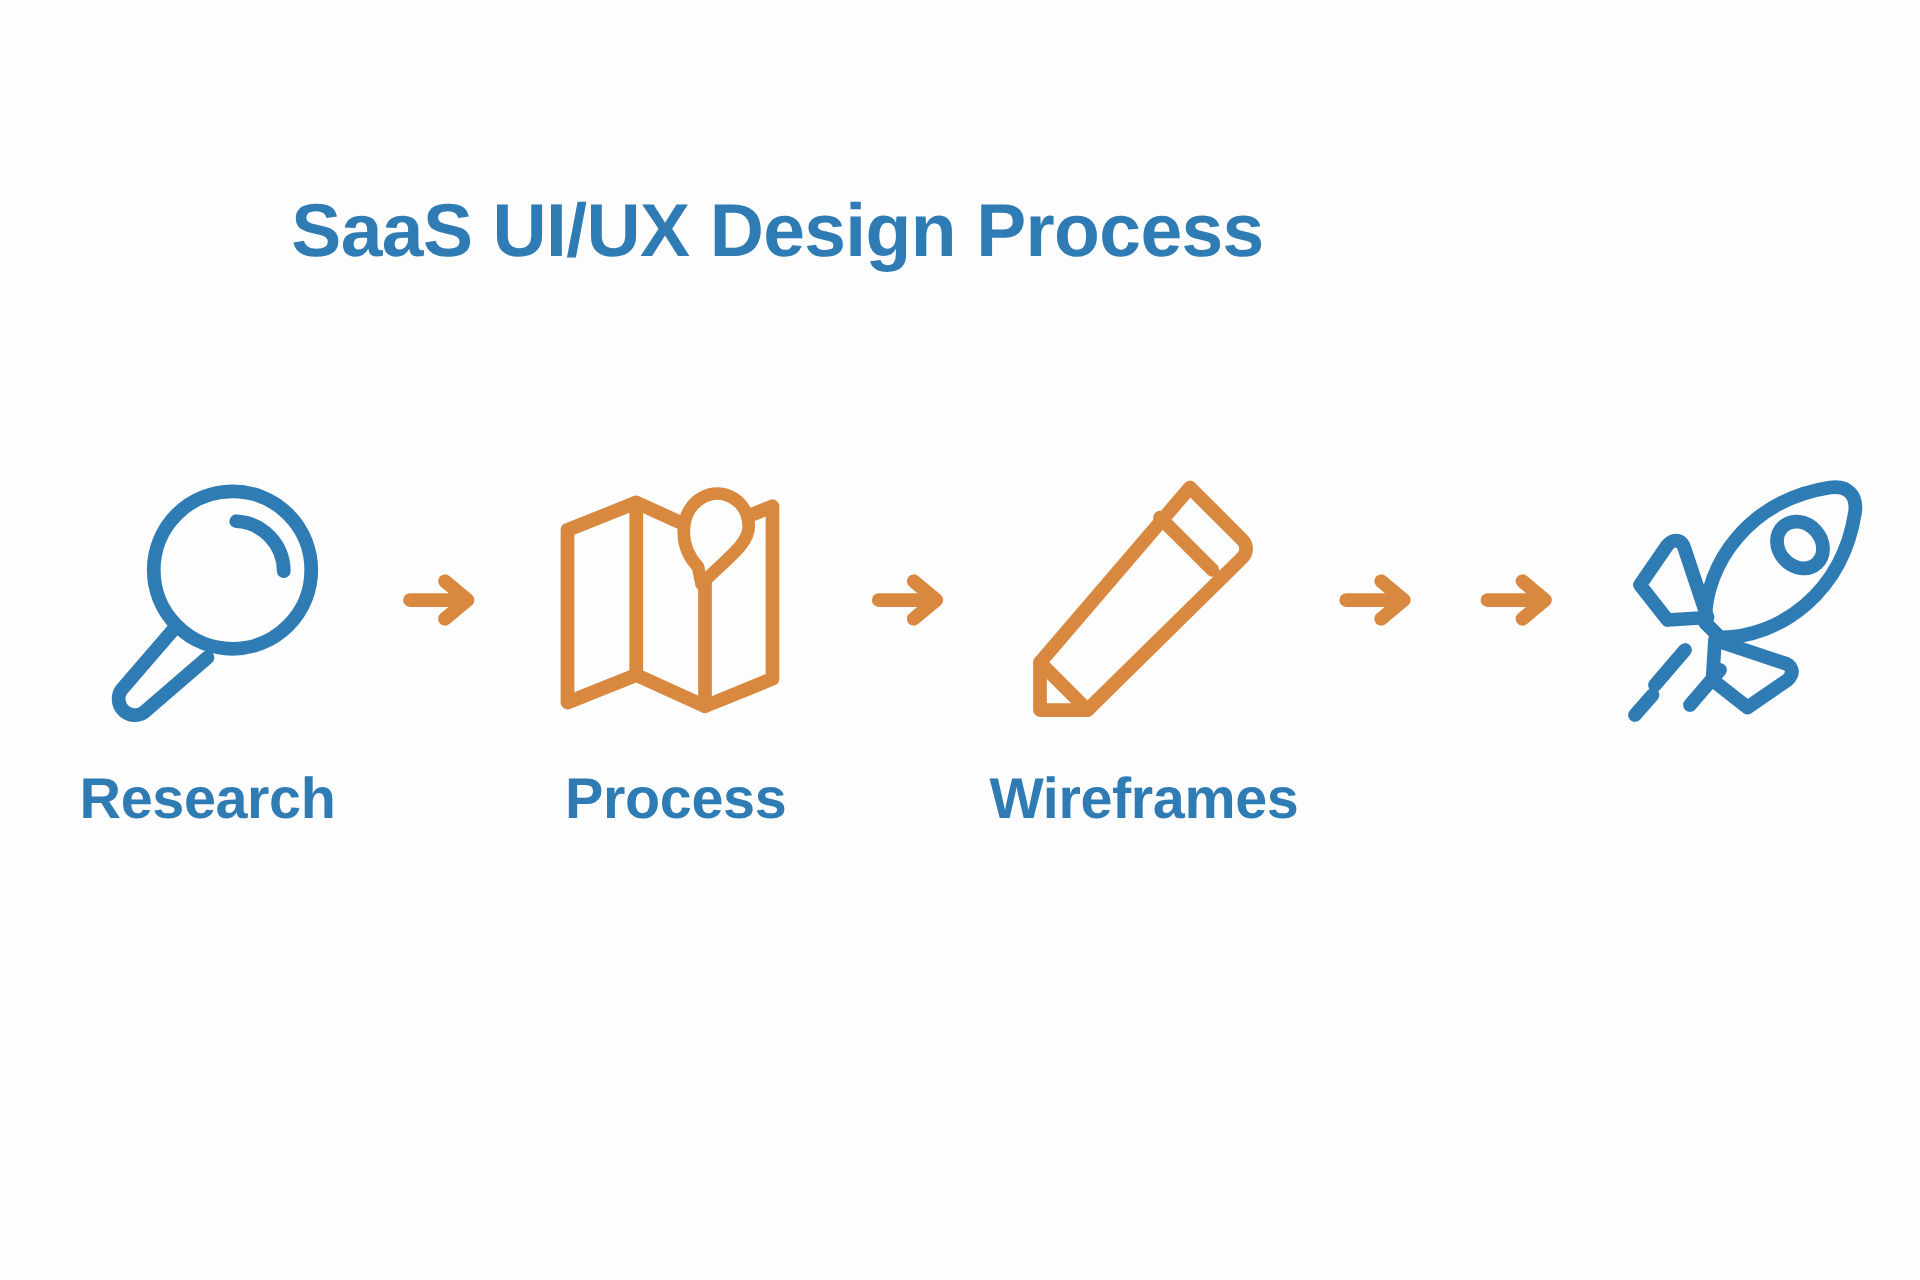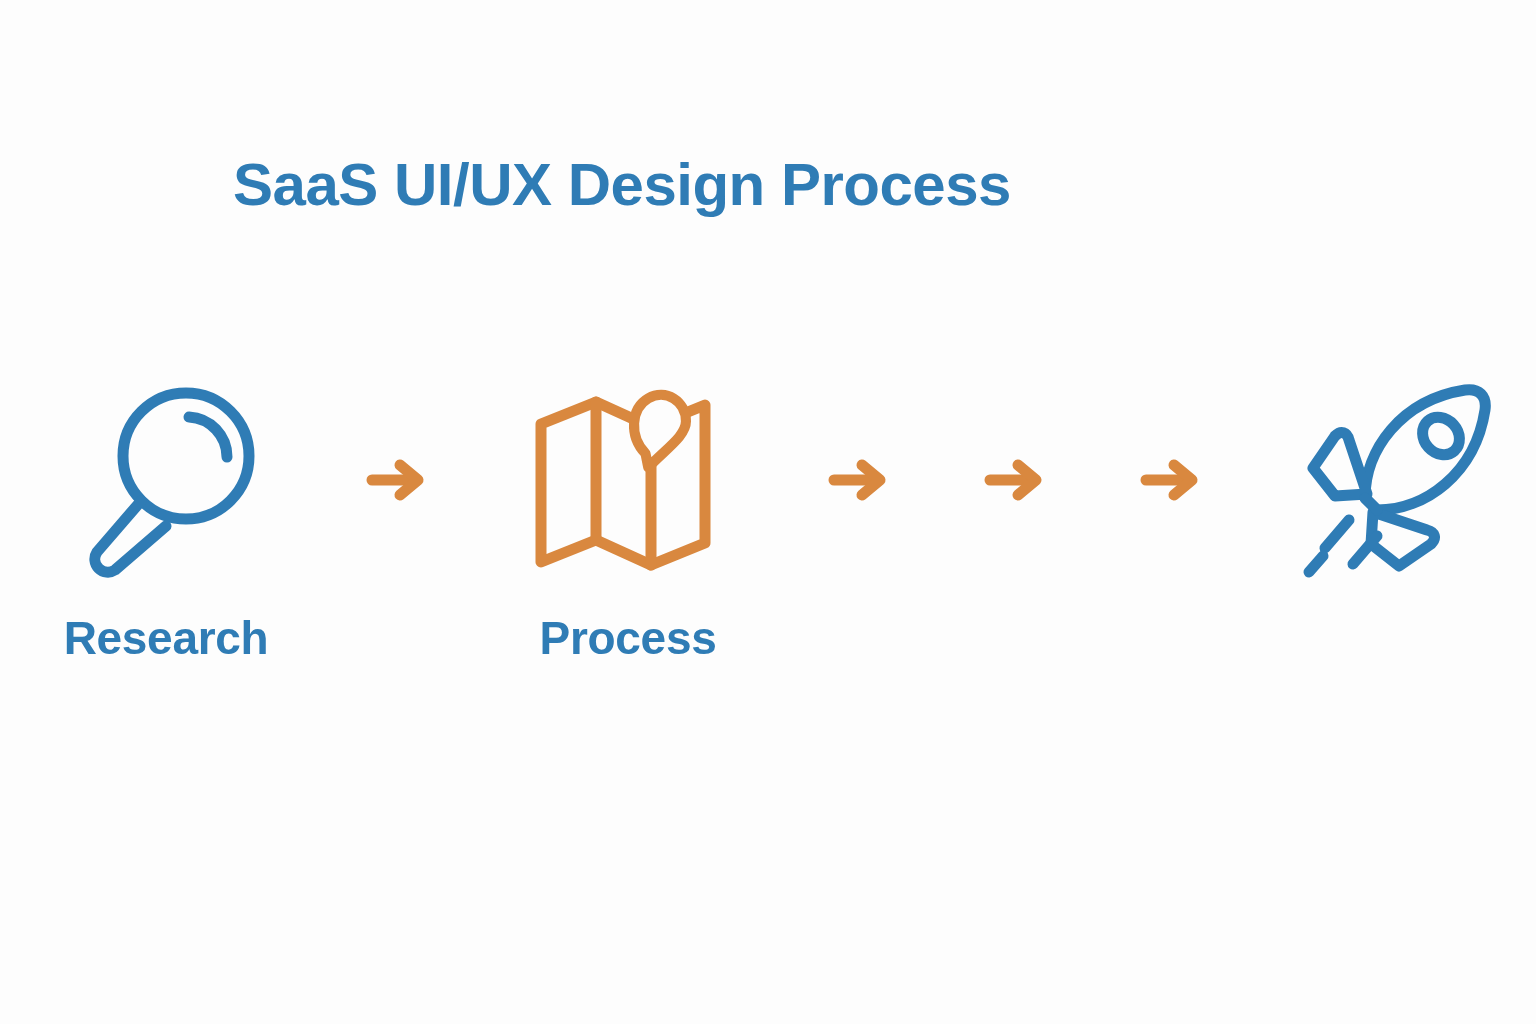--- a/index.html
+++ b/index.html
@@ -147,20 +147,33 @@
       <div class="step-label">Process</div>
     </div>
 
     <div class="arrow">
       <svg width="62" height="50" viewBox="0 0 62 50" fill="none" stroke="#d9883f" stroke-width="11" stroke-linecap="round" stroke-linejoin="round">
         <path d="M6 25 H48"></path>
         <path d="M34 10 L52 25 L34 40"></path>
       </svg>
     </div>
 
+    <div class="step">
+      <div class="step-icon">
+        <svg width="190" height="200" viewBox="0 0 190 200" fill="none" stroke="#d9883f" stroke-width="11" stroke-linecap="round" stroke-linejoin="round">
+
+          <path d="M134 12 L176 54 a10 10 0 0 1 0 14 L52 190 L14 190 L14 152 Z" transform="translate(-2,-2)"></path>
+
+          <path d="M110 36 L152 78" transform="translate(-2,-2)"></path>
+
+          <path d="M14 152 L52 190" transform="translate(-2,-2)"></path>
+        </svg>
+      </div>
+      <div class="step-label">Wireframes</div>
+    </div>
 
     <div class="arrow">
       <svg width="62" height="50" viewBox="0 0 62 50" fill="none" stroke="#d9883f" stroke-width="11" stroke-linecap="round" stroke-linejoin="round">
         <path d="M6 25 H48"></path>
         <path d="M34 10 L52 25 L34 40"></path>
       </svg>
     </div>
 
 
     <div class="arrow">

